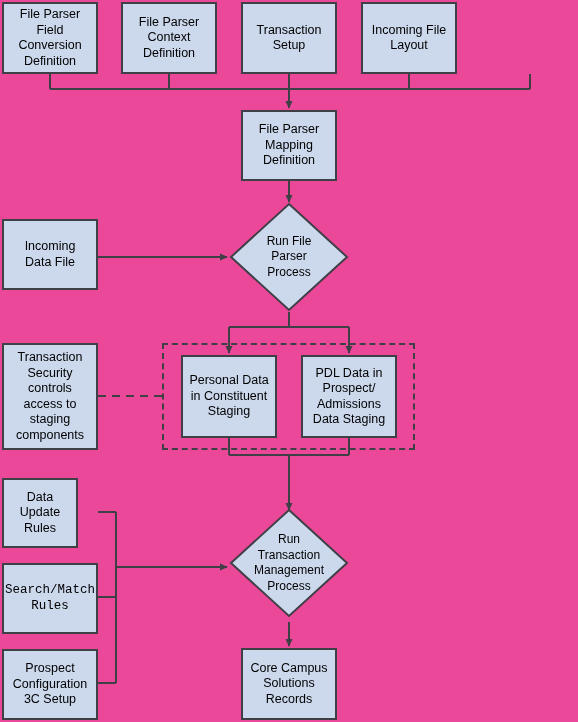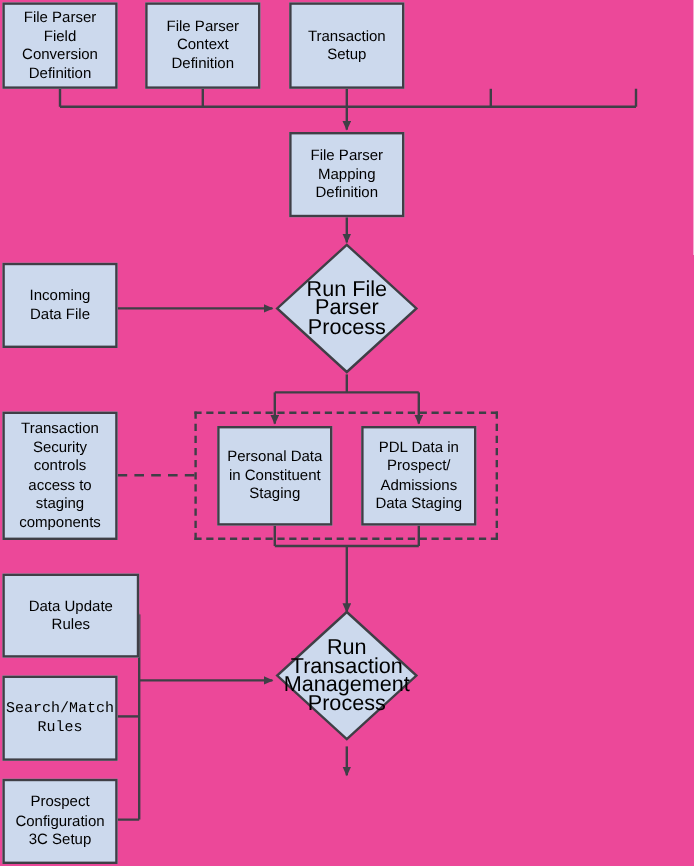--- a/index.html
+++ b/index.html
@@ -56,21 +56,21 @@
   .diamond-wrap .dtext {
     position: absolute;
     left: 0;
     top: 0;
     width: 100%;
     height: 100%;
     display: flex;
     align-items: center;
     justify-content: center;
     text-align: center;
-    font-size: 18px;
+    font-size: 12px;
     line-height: 15.5px;
     color: #000000;
     white-space: pre-line;
   }
   .group-box {
     position: absolute;
     box-sizing: border-box;
     border: 2px dashed #3f3f46;
     background: transparent;
     z-index: 1;
@@ -138,20 +138,24 @@
     <span class="lbl">File Parser
 Context
 Definition</span>
   </div>
 
   <div class="node" style="left:241px; top:2px; width:96px; height:72px;">
     <span class="lbl">Transaction
 Setup</span>
   </div>
 
+  <div class="node" style="left:361px; top:2px; width:96px; height:72px;">
+    <span class="lbl">Incoming File
+Layout</span>
+  </div>
 
 
   <div class="node" style="left:241px; top:110px; width:96px; height:71px;">
     <span class="lbl">File Parser
 Mapping
 Definition</span>
   </div>
 
   <div class="node" style="left:2px; top:219px; width:96px; height:71px;">
     <span class="lbl">Incoming
@@ -182,21 +186,21 @@
 Admissions
 Data Staging</span>
   </div>
 
   <div class="node" style="left:181px; top:355px; width:96px; height:83px;">
     <span class="lbl">Personal Data
 in Constituent
 Staging</span>
   </div>
 
-  <div class="node" style="left:2px; top:478px; width:114px; height:70px;">
+  <div class="node" style="left:2px; top:478px; width:76px; height:70px;">
     <span class="lbl">Data Update
 Rules</span>
   </div>
 
   <div class="node" style="left:2px; top:563px; width:96px; height:71px;font-family:Liberation Mono, monospace;">
     <span class="lbl">Search/Match
 Rules</span>
   </div>
 
   <div class="node" style="left:2px; top:649px; width:96px; height:71px;">
@@ -208,14 +212,19 @@
   <div class="diamond-wrap" style="left:229px; top:508px; width:120px; height:110px;">
     <svg class="dshape" width="120" height="110" viewBox="0 0 120 110">
       <polygon points="60,2 118,55 60,108 2,55" fill="#ccd9ed" stroke="#3f3f46" stroke-width="2"></polygon>
     </svg>
     <div class="dtext">Run
 Transaction
 Management
 Process</div>
   </div>
 
+  <div class="node" style="left:241px; top:648px; width:96px; height:72px;">
+    <span class="lbl">Core Campus
+Solutions
+Records</span>
+  </div>
 
 </div>
 
 </body></html>

